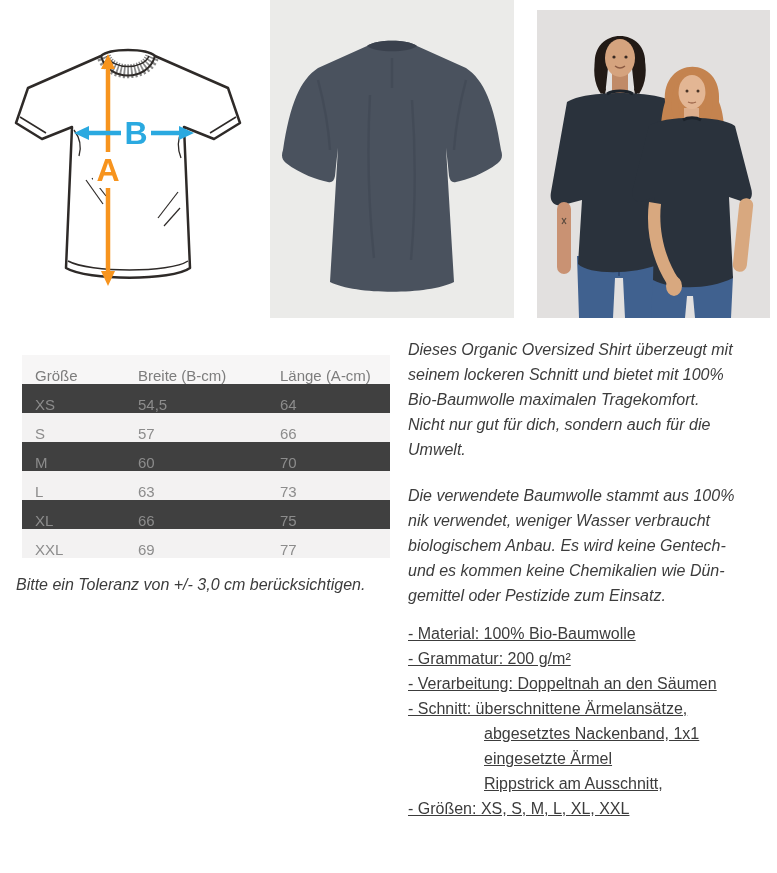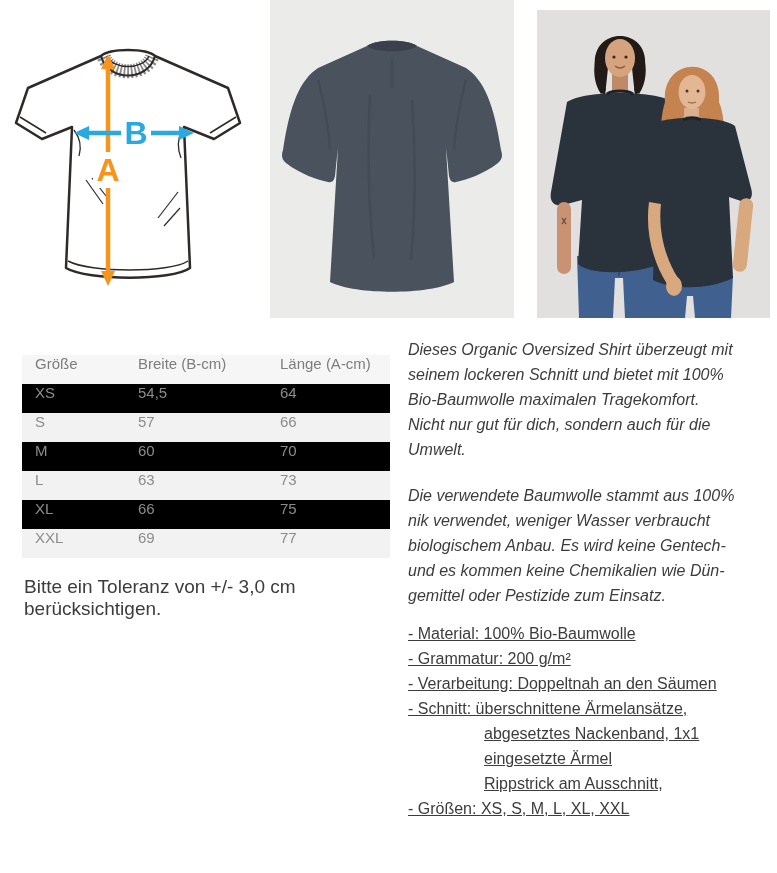--- a/index.html
+++ b/index.html
@@ -3,30 +3,30 @@
 <meta charset="utf-8">
 <style>
   html,body{margin:0;padding:0;background:#ffffff;}
   .page{position:relative;width:777px;height:873px;background:#ffffff;
         font-family:"Liberation Sans",sans-serif;overflow:hidden;}
   .media{position:absolute;}
   .media svg{display:block;}
 
   
   .size-table{position:absolute;left:22px;top:355px;width:368px;font-size:15px;color:#8c8c8c;}
-  .t-row{display:flex;height:29px;align-items:flex-start;padding-left:13px;box-sizing:border-box;}
+  .t-row{display:flex;height:29px;align-items:flex-end;padding-left:13px;box-sizing:border-box;}
   .t-row.head{background:#f7f6f6;color:#7d7d7d;}
-  .t-row.odd{background:#000000;}
+  .t-row.odd{background:#404040;}
   .t-row.even{background:#f3f2f2;}
   .t-cell{white-space:nowrap;}
   .t-cell.c0{width:103px;}
   .t-cell.c1{width:142px;}
   .t-cell.c2{flex:1;}
 
-  .tolerance{position:absolute;left:24px;top:576px;width:390px;font-size:19px;color:#3c3c3c;}
+  .tolerance{position:absolute;left:16px;top:576px;width:390px;font-size:16px;color:#3c3c3c;font-style:italic;}
 
   
   .description{position:absolute;left:408px;top:337px;width:370px;
                font-size:16px;line-height:25px;color:#3c3c3c;}
   .para{margin:0 5px 21px 0;font-style:italic;}
   .para.p2{margin-bottom:13px;}
   .detail-line{white-space:nowrap;text-decoration:underline;}
   .detail-line.indent{padding-left:76px;}
 </style>
 </head>

